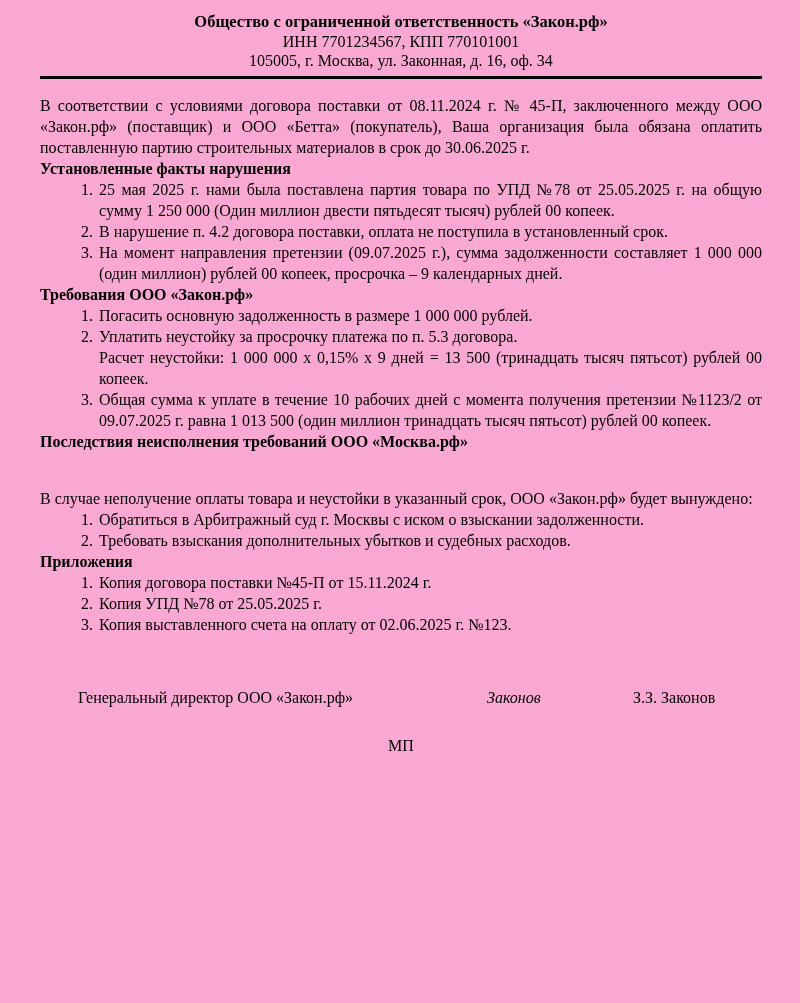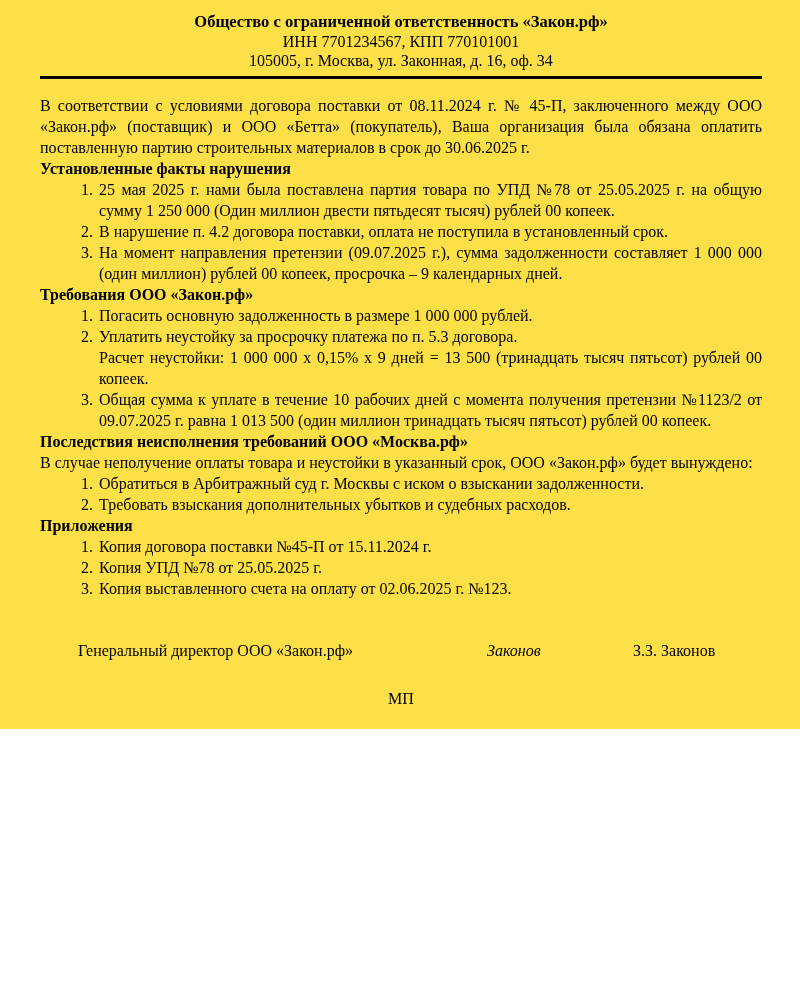--- a/index.html
+++ b/index.html
@@ -3,24 +3,24 @@
 <meta charset="utf-8">
 <style>
   html, body {
     margin: 0;
     padding: 0;
     background: #ffffff;
   }
   .page {
     position: relative;
     width: 800px;
-    height: 729px;
+    height: 1003px;
     box-sizing: border-box;
     padding: 12px 38px 0 40px;
-    background: #fde047;
+    background: #f9a8d4;
     color: #000000;
     font-family: "Liberation Serif", "DejaVu Serif", serif;
     font-size: 16px;
     line-height: 21px;
     overflow: hidden;
   }
   .letterhead {
     text-align: center;
     line-height: 19.5px;
   }
@@ -59,24 +59,25 @@
   ol.num-list {
     margin: 0;
     padding: 0 0 0 57px;
   }
   ol.num-list li {
     text-align: justify;
     padding-left: 2px;
   }
   .lead {
     text-align: justify;
+    margin-top: 36px;
   }
   .sig-row {
     position: relative;
-    margin-top: 41px;
+    margin-top: 52px;
     height: 22px;
   }
   .sig-position { position: absolute; left: 38px; top: 0; white-space: nowrap; }
   .sig-script   { position: absolute; left: 447px; top: 0; font-style: italic; white-space: nowrap; }
   .sig-name     { position: absolute; left: 593px; top: 0; white-space: nowrap; }
   .stamp {
     margin-top: 26px;
     text-align: center;
   }
 </style>

